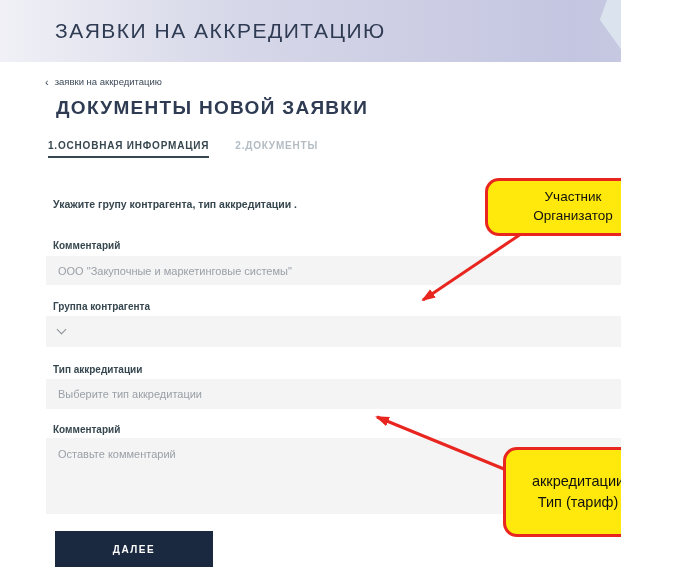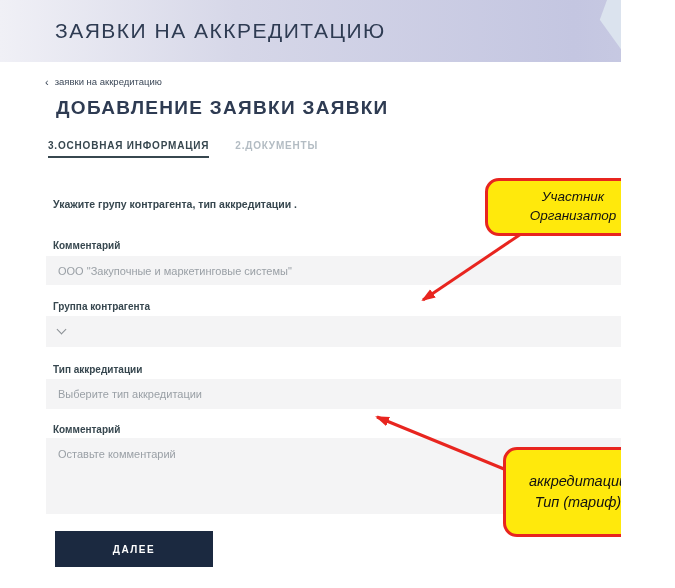--- a/index.html
+++ b/index.html
@@ -72,21 +72,21 @@
   .next-button {
     position: absolute; left: 55px; top: 531px; width: 158px; height: 36px;
     background: #1b2940; color: #ffffff; border: none; cursor: pointer;
     font-family: "Liberation Sans", sans-serif; font-size: 10px; font-weight: 700; letter-spacing: 1.5px;
   }
 
   
   .callout {
     position: absolute; background: #ffe90c; border: 3px solid #e8251f; border-radius: 14px;
     display: flex; flex-direction: column; align-items: center; justify-content: center;
-    color: #111111; text-align: right; z-index: 3; font-style: italic;
+    color: #111111; text-align: right; z-index: 3;
   }
   .callout-1 { left: 485px; top: 178px; width: 176px; height: 58px; font-size: 13.5px; line-height: 1.4; }
   .callout-2 { left: 503px; top: 447px; width: 150px; height: 90px; font-size: 14.5px; line-height: 1.45; }
 
   .arrow-layer { position: absolute; left: 0; top: 0; width: 675px; height: 588px; pointer-events: none; z-index: 2; }
 </style>
 </head>
 <body>
 
 <div class="stage">
@@ -95,24 +95,24 @@
     <div class="header-shape-light"></div>
     <div class="header-shape-green"></div>
     <div class="header-title">ЗАЯВКИ НА АККРЕДИТАЦИЮ</div>
   </div>
 
   <div class="breadcrumb">
     <span class="back-glyph">‹</span>
     <span class="bc-label">заявки на аккредитацию</span>
   </div>
 
-  <div class="page-title">ДОБАВЛЕНИЕ ЗАЯВКИ ЗАЯВКИ</div>
+  <div class="page-title">ДОКУМЕНТЫ НОВОЙ ЗАЯВКИ</div>
 
   <div class="tabs">
-    <div class="tab active">3.ОСНОВНАЯ ИНФОРМАЦИЯ</div>
+    <div class="tab active">1.ОСНОВНАЯ ИНФОРМАЦИЯ</div>
     <div class="tab inactive">2.ДОКУМЕНТЫ</div>
   </div>
 
   <div class="instruction">Укажите групу контрагента, тип аккредитации .</div>
 
   <div class="field-label" style="top:240px;">Комментарий</div>
   <input class="control" style="top: 256px; height: 29px;" readonly="" value="ООО &quot;Закупочные и маркетинговые системы&quot;">
 
   <div class="field-label" style="top:301px;">Группа контрагента</div>
   <div class="control select" style="top:316px; height:31px;">

